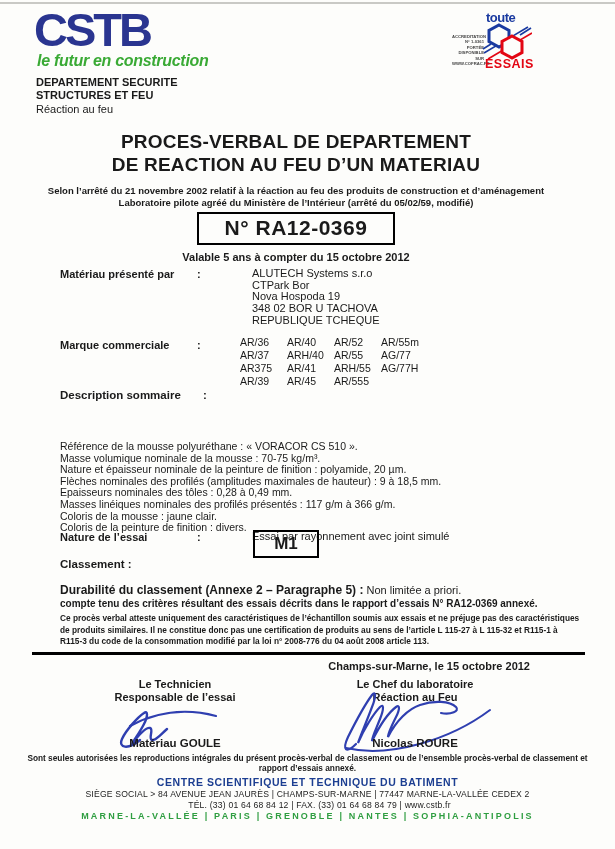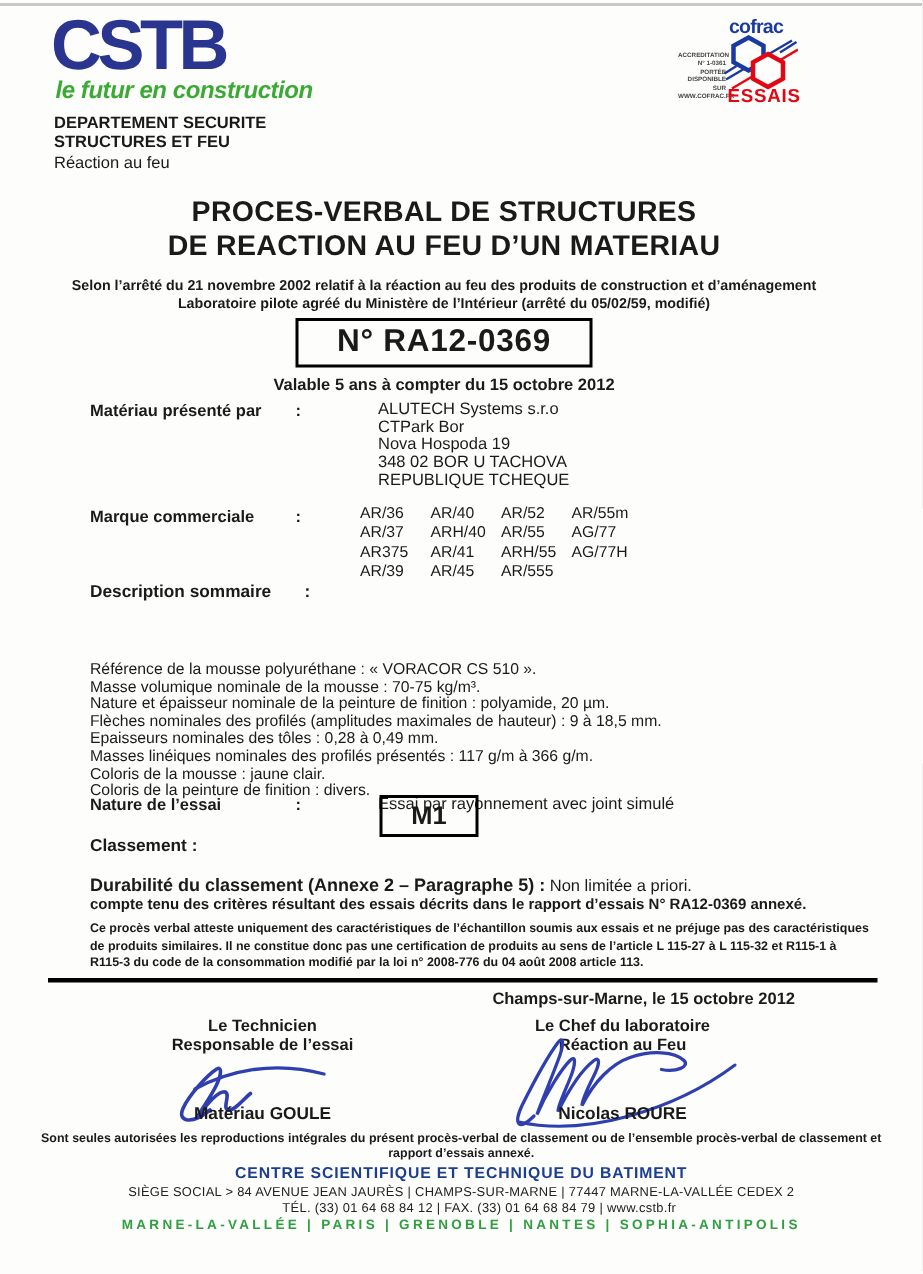--- a/index.html
+++ b/index.html
@@ -85,41 +85,41 @@
 <div class="page">
   <div class="scan-top"></div>
 
   <div class="logo-cstb">CSTB</div>
   <div class="logo-tagline">le futur en construction</div>
   <div class="dept1">DEPARTEMENT SECURITE</div>
   <div class="dept2">STRUCTURES ET FEU</div>
   <div class="dept3">Réaction au feu</div>
 
   <div class="cofrac">
-    <div class="cofrac-brand">cofrac</div>
+    <div class="cofrac-brand">toute</div>
     <div class="cofrac-tiny">
       <div>ACCREDITATION</div>
       <div>N° 1-0361</div>
       <div>PORTÉE</div>
       <div>DISPONIBLE SUR</div>
       <div>WWW.COFRAC.FR</div>
     </div>
     <svg class="cofrac-hex" width="50" height="40" viewBox="0 0 50 40">
       <line x1="2" y1="30" x2="46" y2="4" stroke="#1a3aa0" stroke-width="1.6"></line>
       <line x1="6" y1="36" x2="50" y2="10" stroke="#e30613" stroke-width="1.6"></line>
       <polygon points="17,2 27,7.5 27,18.5 17,24 7,18.5 7,7.5" fill="#fdfdfb" stroke="#1a3aa0" stroke-width="3"></polygon>
       <polygon points="30,13 40,18.5 40,29.5 30,35 20,29.5 20,18.5" fill="#fdfdfb" stroke="#e30613" stroke-width="3"></polygon>
       <line x1="1" y1="26" x2="9" y2="21" stroke="#1a3aa0" stroke-width="1.6"></line>
       <line x1="38" y1="12" x2="49" y2="5" stroke="#1a3aa0" stroke-width="1.6"></line>
     </svg>
     <div class="cofrac-essais">ESSAIS</div>
   </div>
 
   <div class="ccol title">
-    <div>PROCES-VERBAL DE STRUCTURES</div>
+    <div>PROCES-VERBAL DE DEPARTEMENT</div>
     <div>DE REACTION AU FEU D’UN MATERIAU</div>
   </div>
   <div class="ccol subtitle">
     <div>Selon l’arrêté du 21 novembre 2002 relatif à la réaction au feu des produits de construction et d’aménagement</div>
     <div>Laboratoire pilote agréé du Ministère de l’Intérieur (arrêté du 05/02/59, modifié)</div>
   </div>
 
   <div class="ccol numbox-wrap">
     <span class="numbox">N° RA12-0369</span>
   </div>

